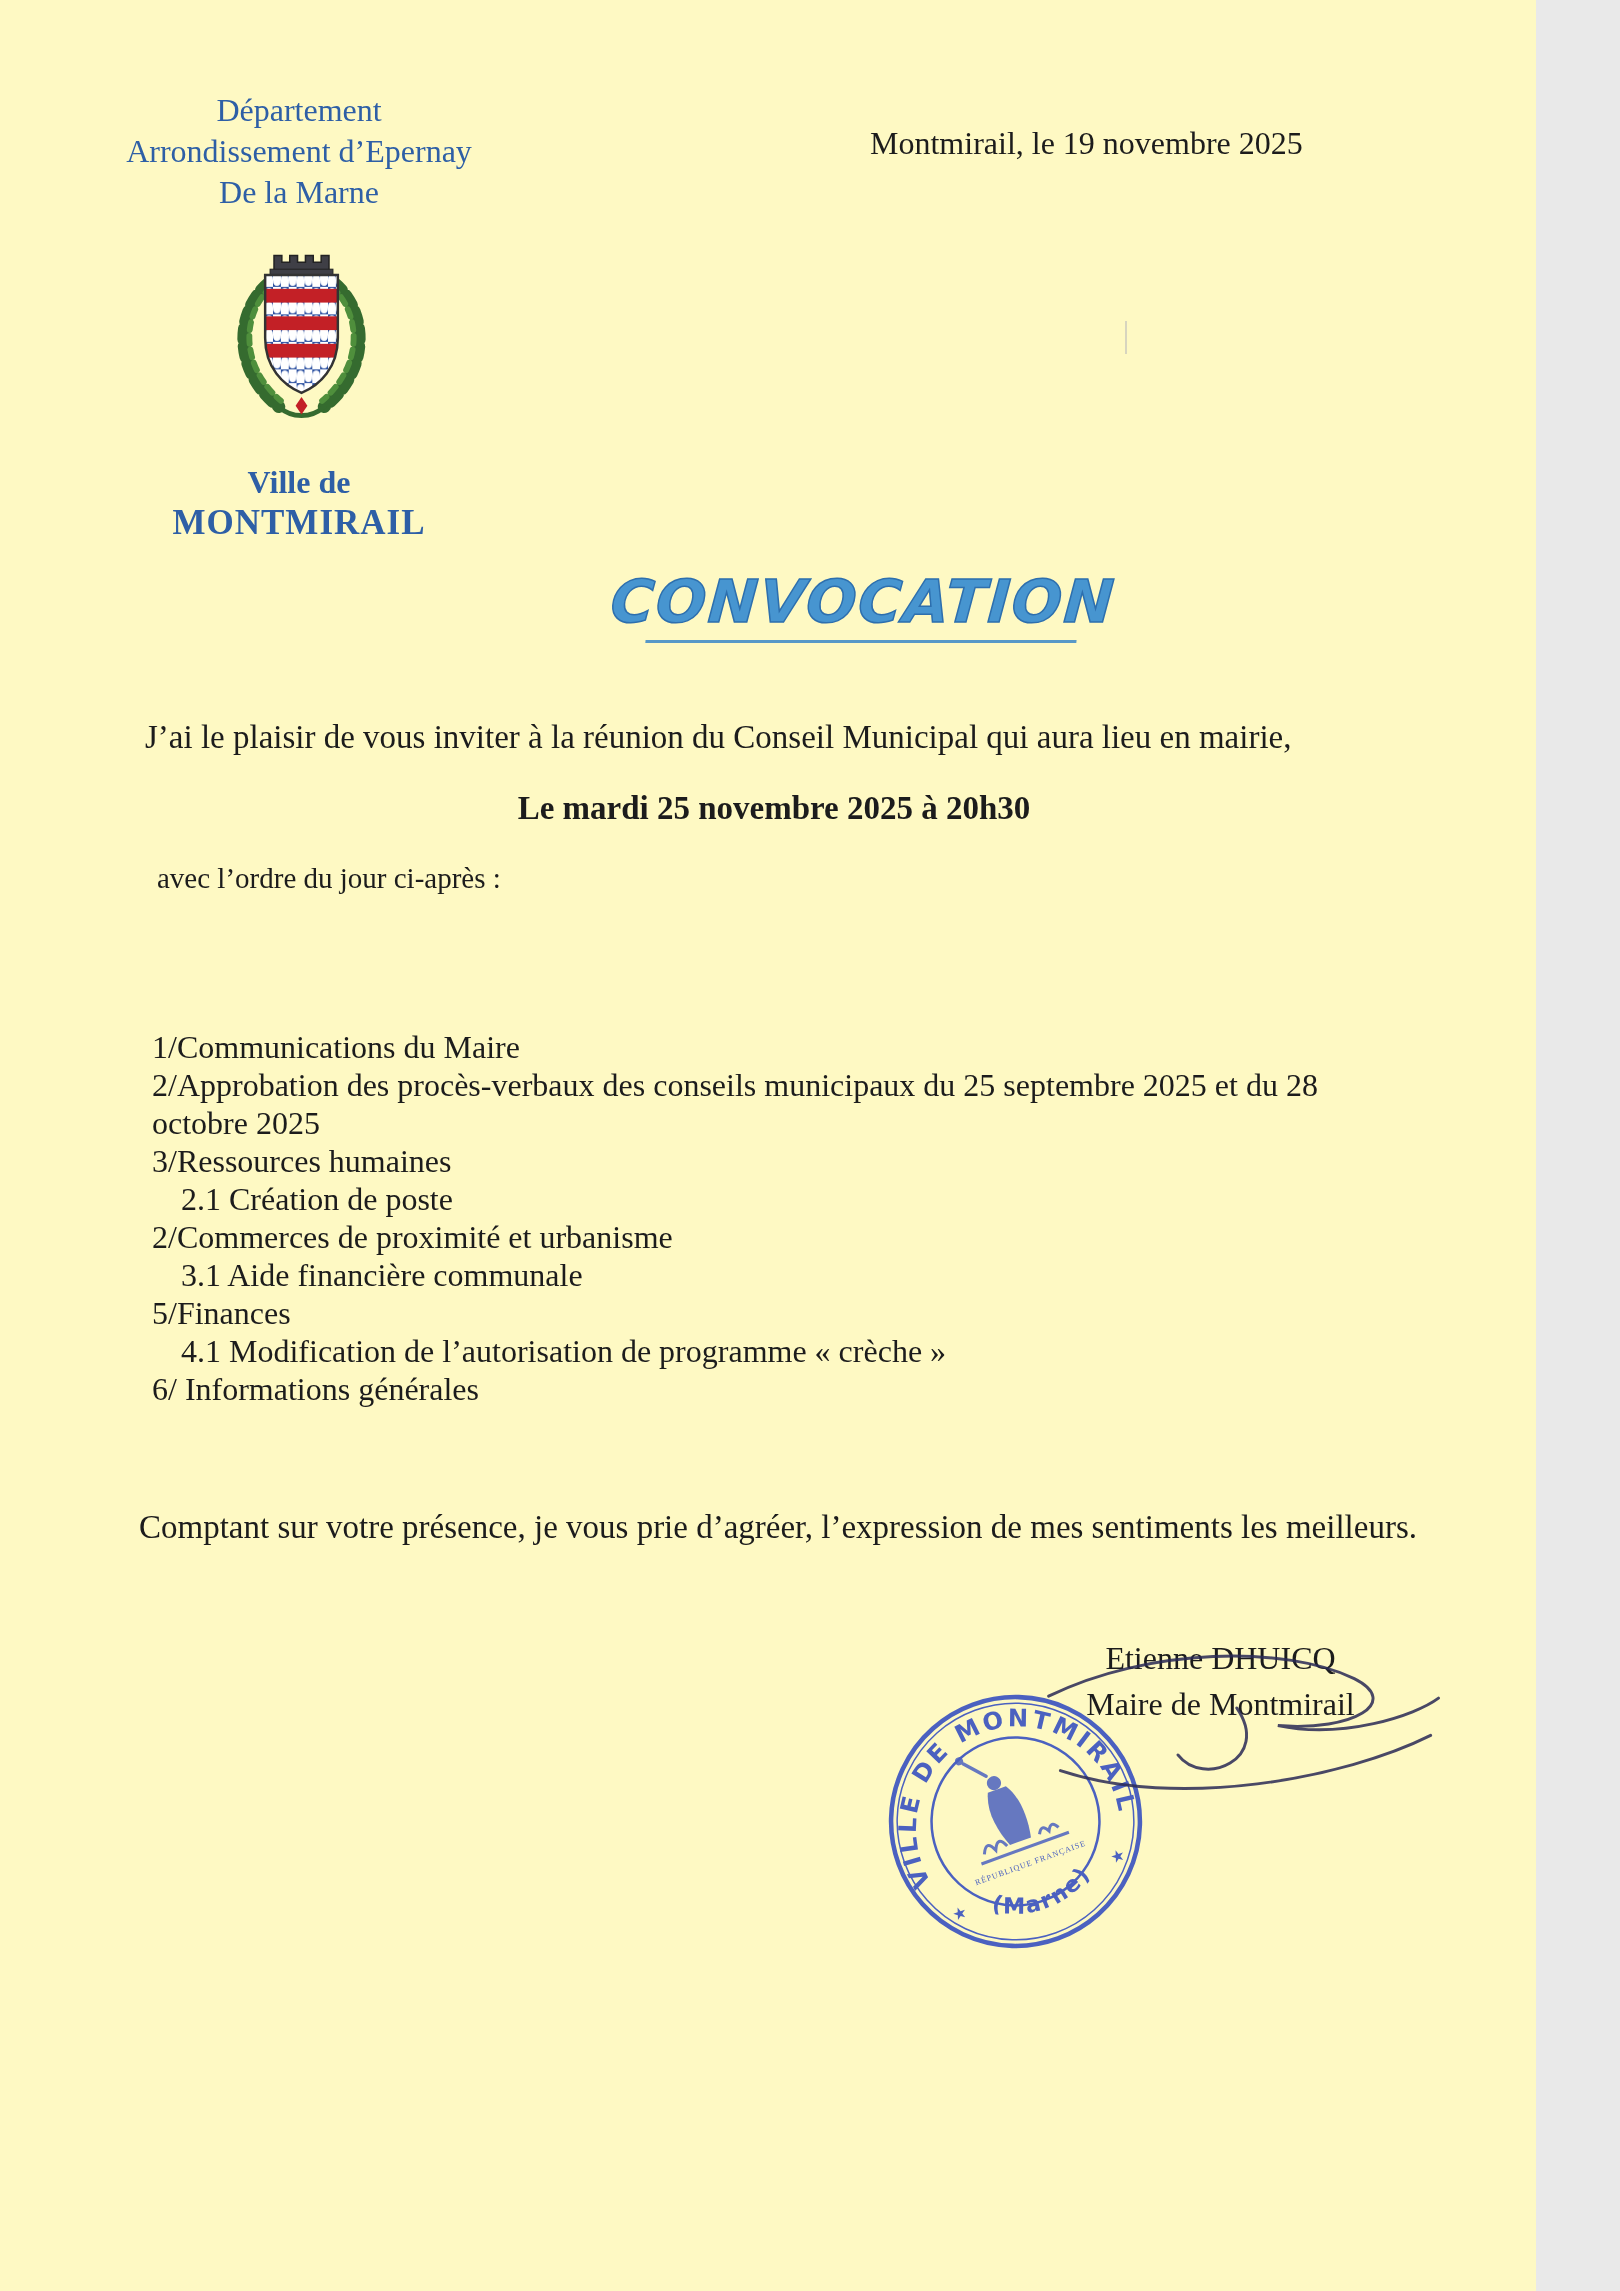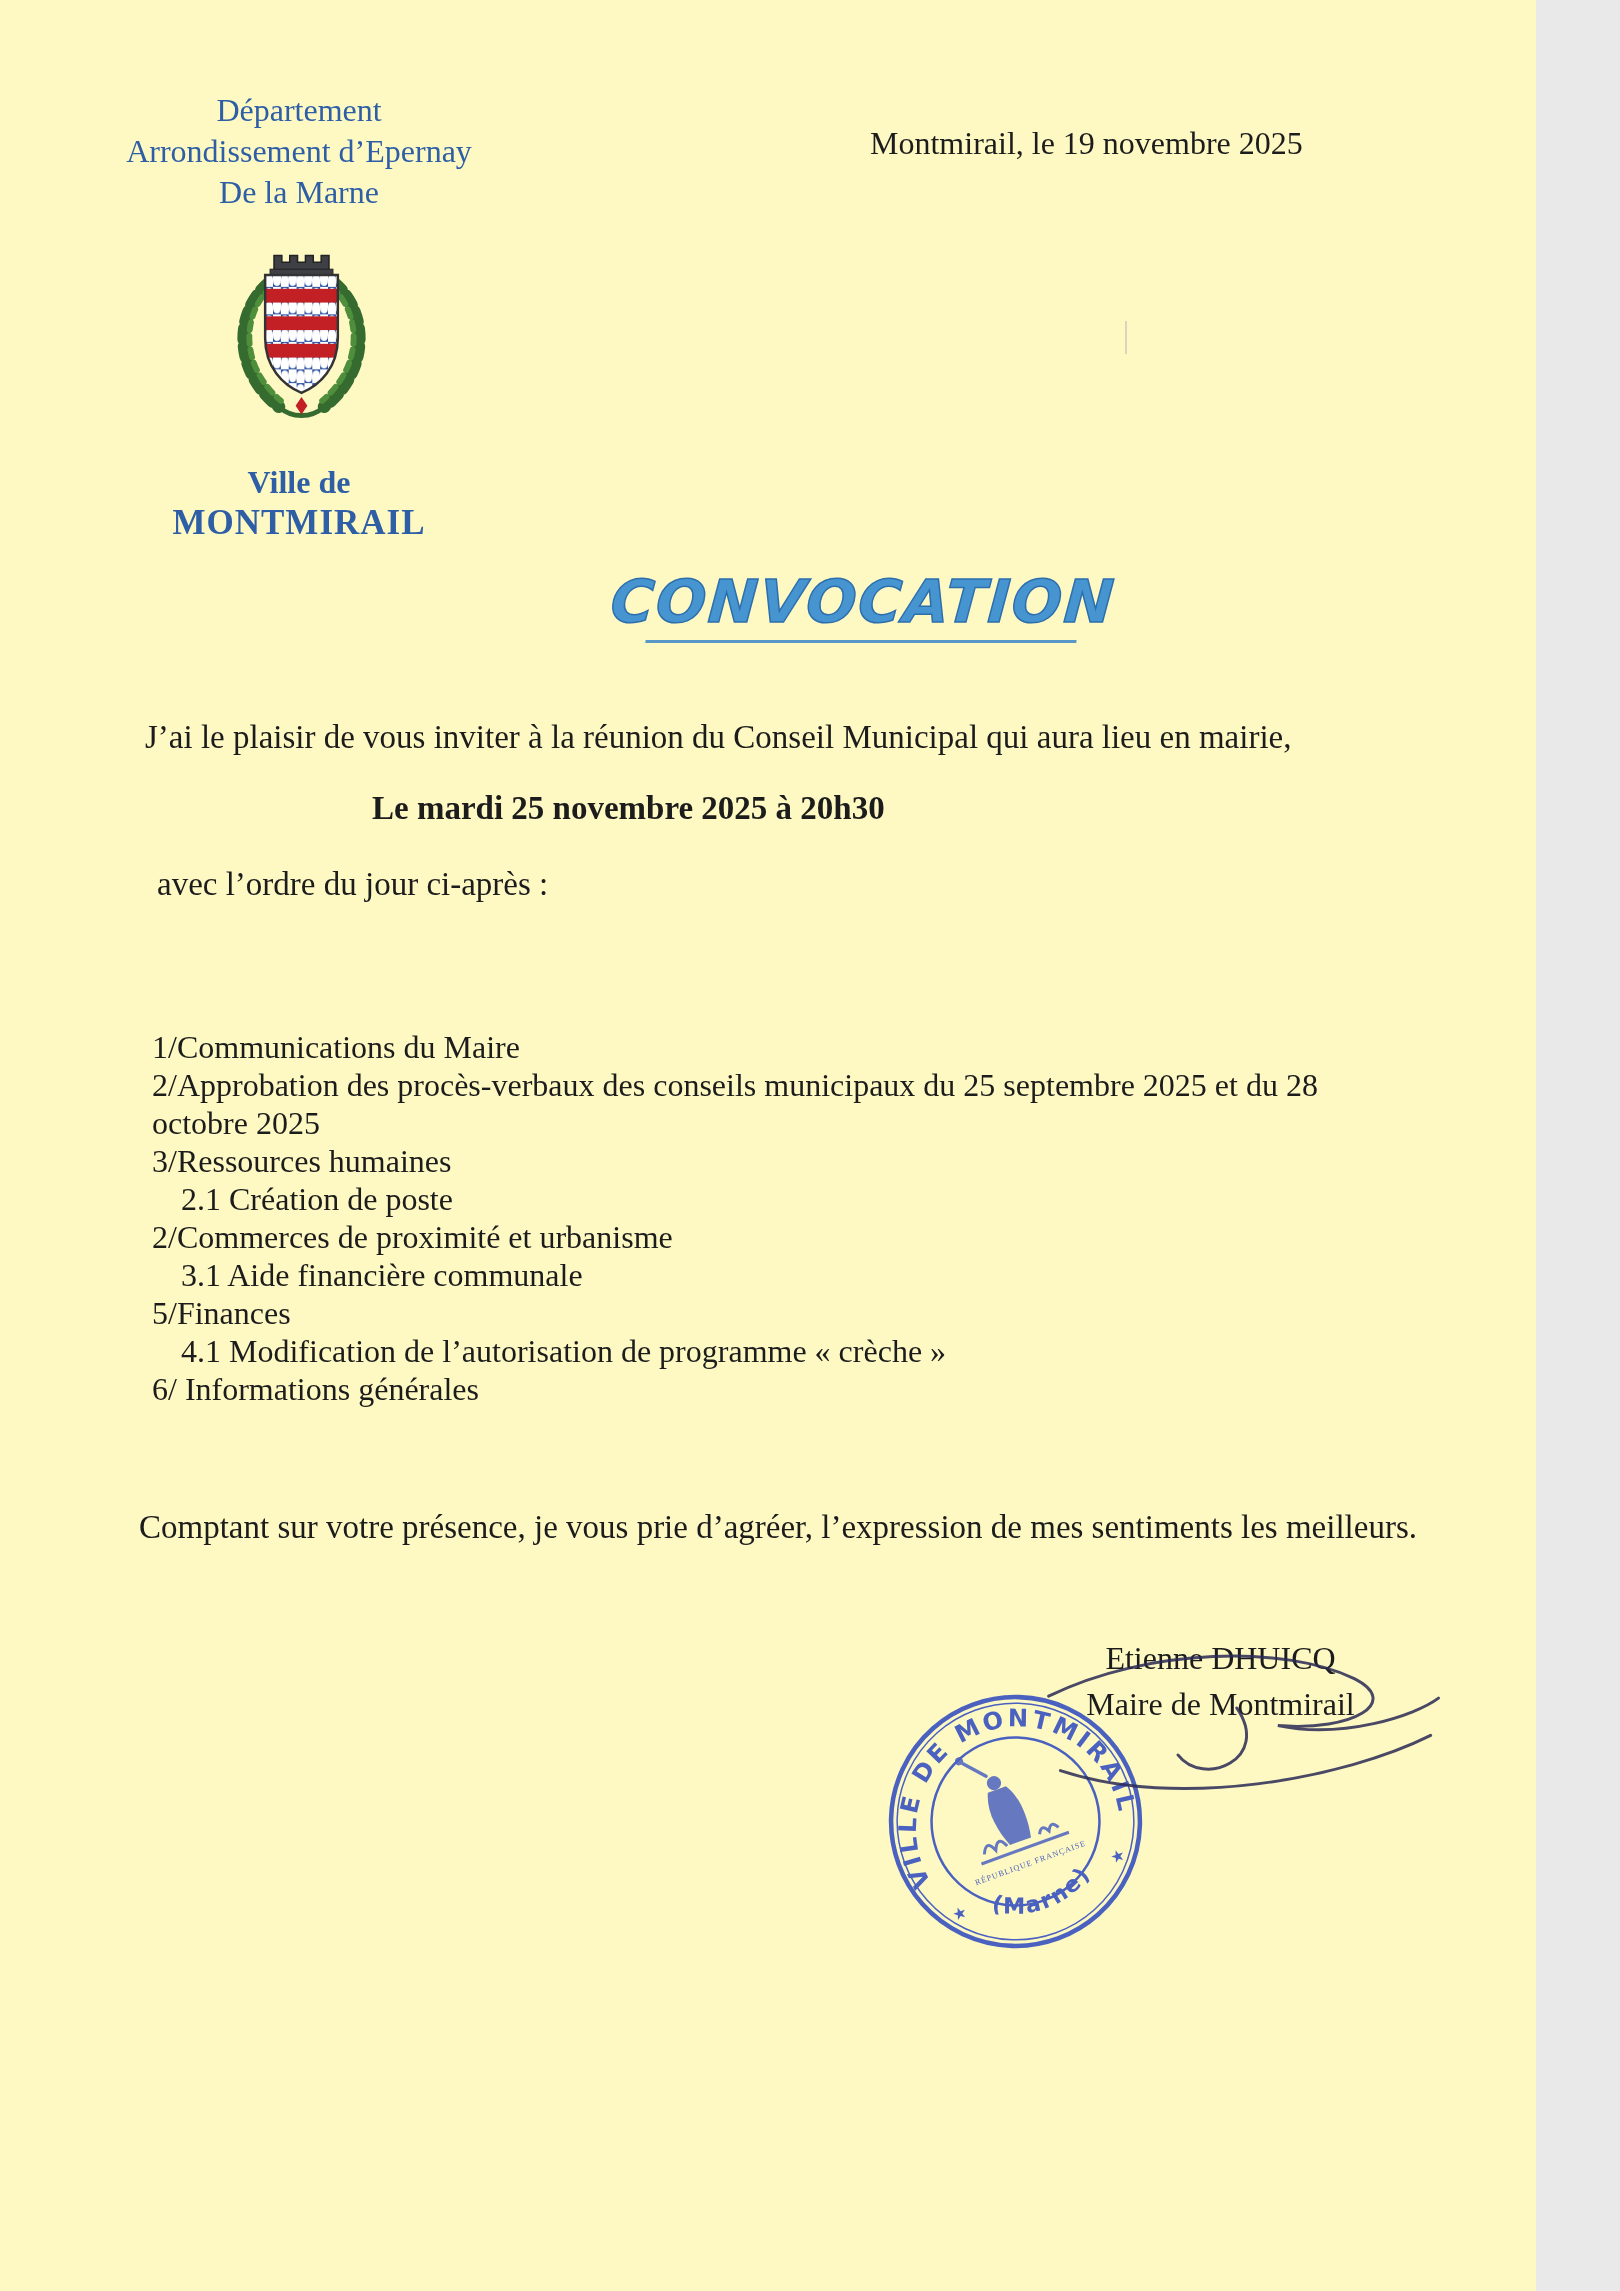--- a/index.html
+++ b/index.html
@@ -42,22 +42,22 @@
     -webkit-text-stroke:1.5px #2d6fae;
     transform:skewX(-4deg);
   }
   .doc-title::after{
     content:"";display:block;margin:3.9px auto 0;
     width:431px;height:2.9px;background:#3a87c8;opacity:.85;
   }
 
   
   .intro{left:145px;top:686px;width:1304px;font-size:33px;}
-  .meeting{left:372px;top:757px;width:804px;text-align:left;font-size:33px;font-weight:bold;}
-  .agenda-lead{left:157px;top:833px;font-size:33px;}
+  .meeting{left:372px;top:757px;width:804px;text-align:center;font-size:33px;font-weight:bold;}
+  .agenda-lead{left:157px;top:833px;font-size:29px;}
   .agenda{left:152px;top:1028px;width:1250px;font-size:32px;line-height:38px;}
   .agenda .item{margin:0;}
   .agenda .item.indent{padding-left:29px;}
   .closing{left:139px;top:1476px;width:1333px;font-size:33px;}
 
   
   .sig-block{left:1059px;top:1635px;width:323px;text-align:center;font-size:32px;line-height:1.45;}
 
   
   .stamp{

